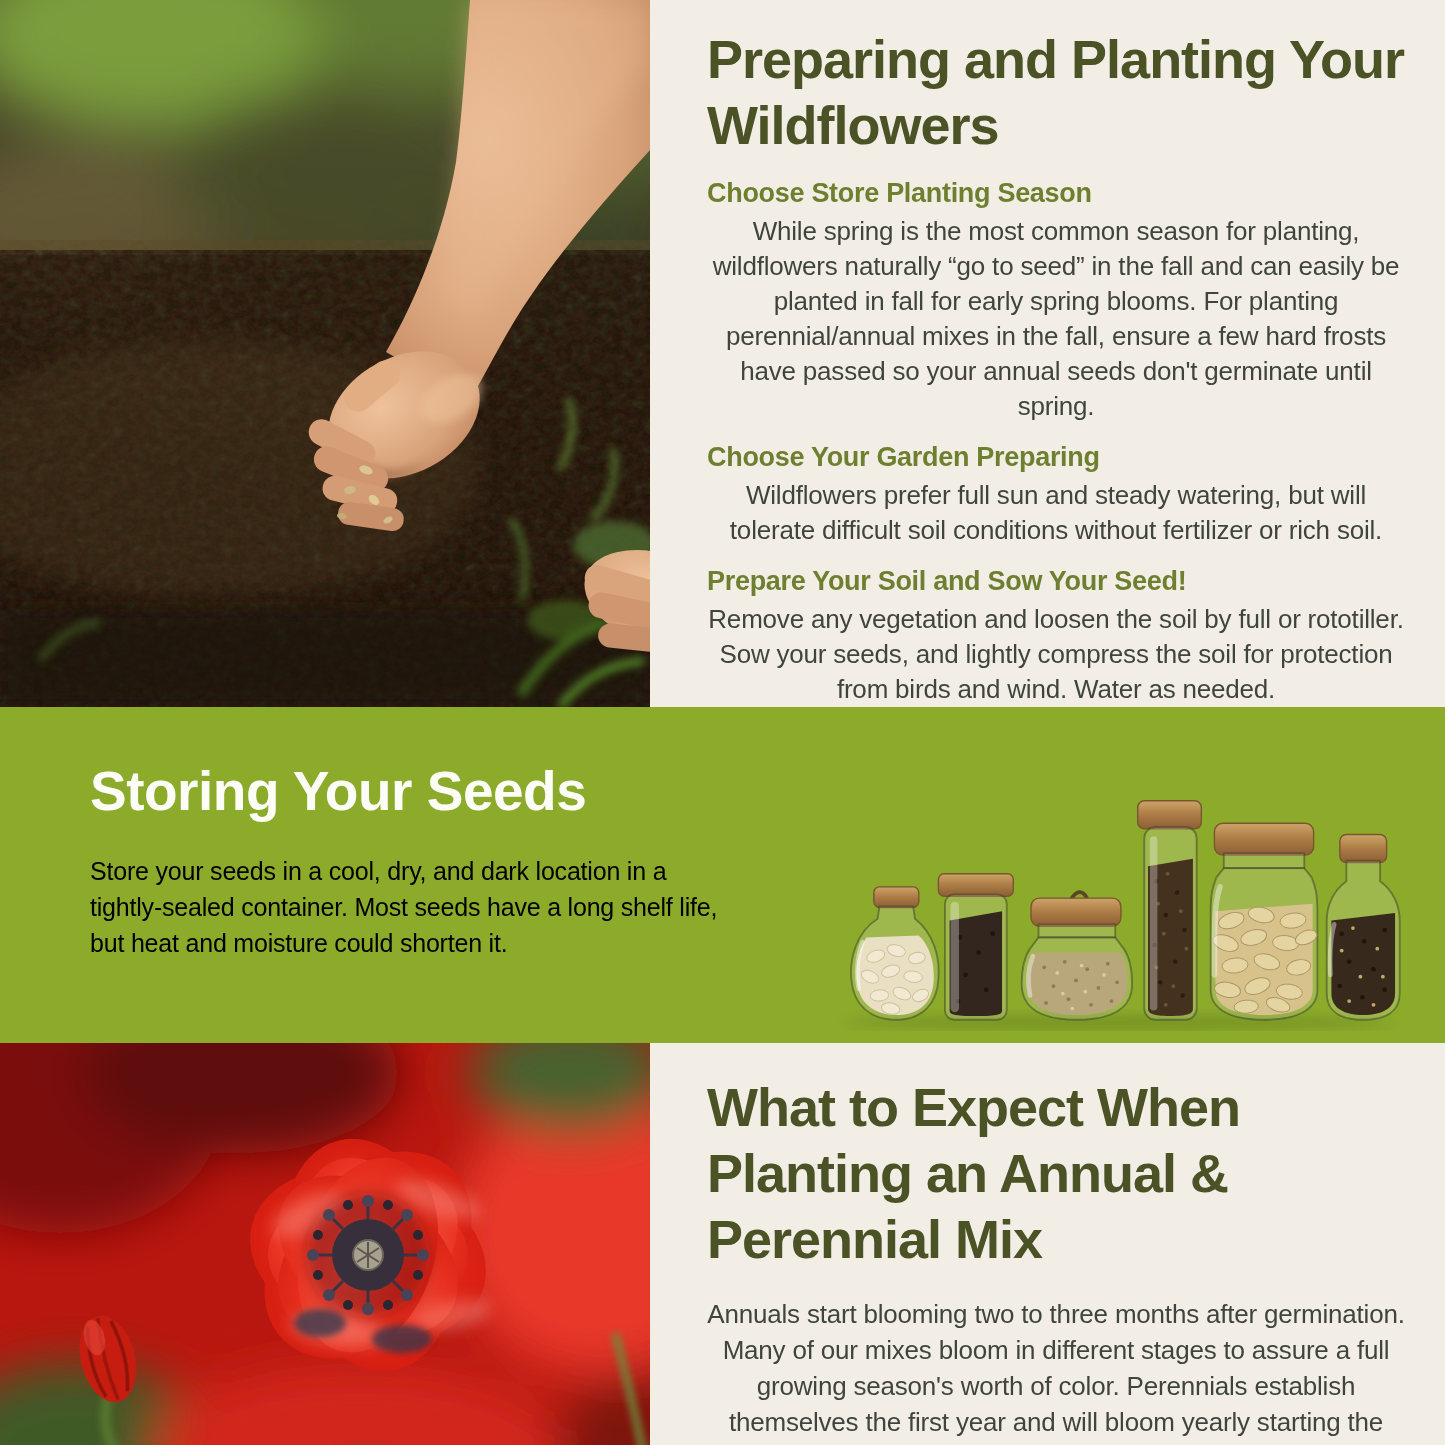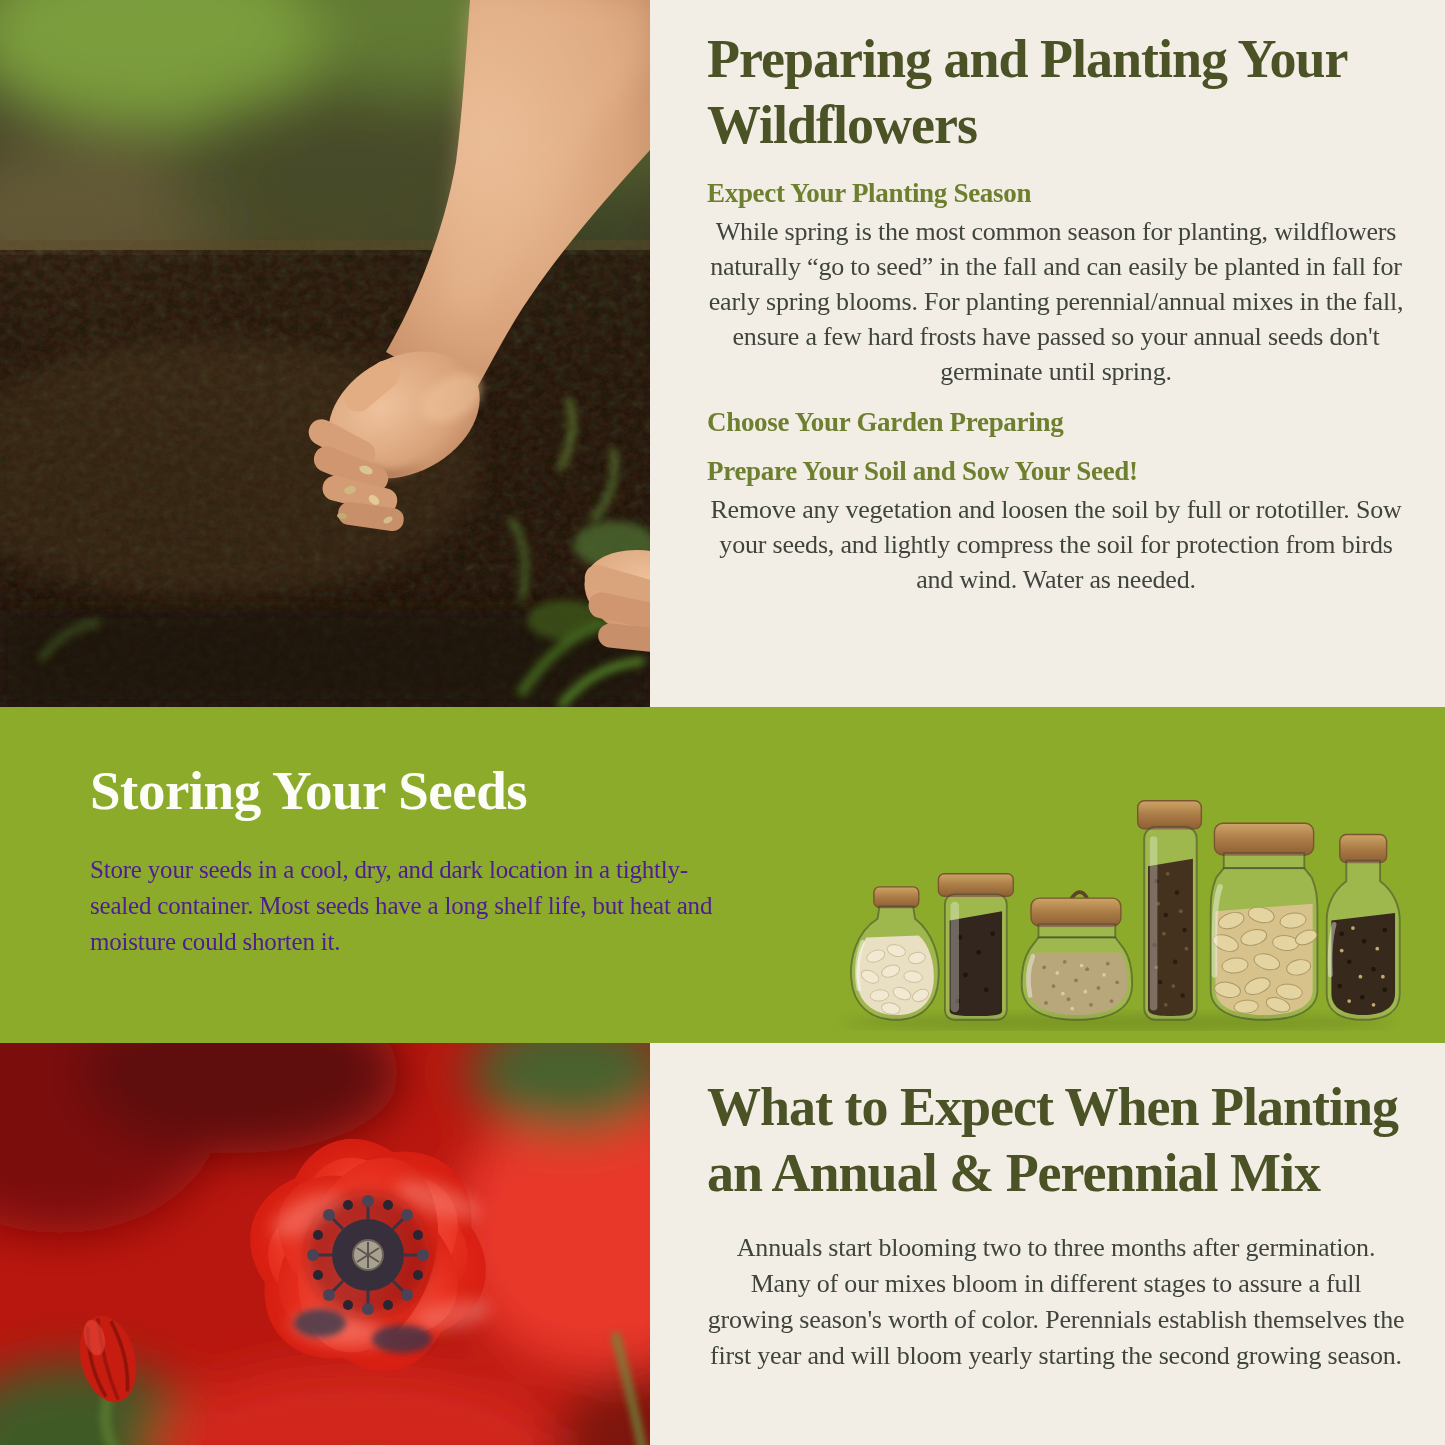--- a/index.html
+++ b/index.html
@@ -1,18 +1,18 @@
 <!DOCTYPE html>
 <html><head>
 <meta charset="utf-8">
 <style>
   html,body{margin:0;padding:0;background:#dcd8cc;}
   .canvas{
     position:relative;width:1445px;height:1445px;overflow:hidden;
-    background:#f2eee6;font-family:Liberation Serif, serif;
+    background:#f2eee6;font-family:Liberation Sans, sans-serif;
     -webkit-font-smoothing:antialiased;
   }
   .row{display:flex;}
   .photo{flex:0 0 650px;width:650px;overflow:hidden;position:relative;}
   .photo svg{display:block;width:100%;height:100%;}
   .top-row{height:707px;}
   .bottom-row{height:438px;}
   .content{flex:1;padding:26px 40px 0 57px;box-sizing:border-box;}
   .bottom-row .content{padding-top:31px;}
   h1.sec-title, h2.sec-title{
@@ -28,21 +28,21 @@
     margin:0;font-size:26px;line-height:35px;color:#3f443c;letter-spacing:-0.2px;text-align:center;
   }
   .band{
     position:relative;height:336px;background:#8cab2b;overflow:hidden;
   }
   .band-text{position:absolute;left:90px;top:52px;width:660px;}
   .band-title{
     margin:0 0 30px 0;font-size:55px;font-weight:bold;color:#fdfdf8;letter-spacing:-0.5px;
   }
   .band-body{
-    margin:0;font-size:25px;line-height:36px;color:#4c1d95;letter-spacing:-0.2px;max-width:645px;
+    margin:0;font-size:25px;line-height:36px;color:#000000;letter-spacing:-0.2px;max-width:645px;
   }
   .jars-wrap{position:absolute;right:26px;bottom:12px;width:600px;height:262px;}
   .jars-wrap svg{display:block;width:100%;height:100%;}
   .bottom-row .body-text{margin-top:24px;line-height:36px;}
 </style>
 </head>
 <body>
 
 <div class="canvas">
 
@@ -141,26 +141,27 @@
           <rect x="588" y="598" width="80" height="26" rx="13" fill="#cf9670" transform="rotate(12 628 611)"></rect>
           <rect x="598" y="626" width="72" height="24" rx="12" fill="#c78f6a" transform="rotate(6 634 638)"></rect>
         </g>
       </svg>
     </div>
 
     <div class="content">
       <h1 class="sec-title">Preparing and Planting Your Wildflowers</h1>
 
       <div>
-        <h3 class="sub-heading">Expect Your Planting Season</h3>
+        <h3 class="sub-heading">Choose Store Planting Season</h3>
         <p class="body-text">While spring is the most common season for planting, wildflowers naturally “go to seed” in the fall and can easily be planted in fall for early spring blooms. For planting perennial/annual mixes in the fall, ensure a few hard frosts have passed so your annual seeds don't germinate until spring.</p>
       </div>
 
       <div>
         <h3 class="sub-heading">Choose Your Garden Preparing</h3>
+        <p class="body-text">Wildflowers prefer full sun and steady watering, but will tolerate difficult soil conditions without fertilizer or rich soil.</p>
       </div>
 
       <div>
         <h3 class="sub-heading">Prepare Your Soil and Sow Your Seed!</h3>
         <p class="body-text">Remove any vegetation and loosen the soil by full or rototiller. Sow your seeds, and lightly compress the soil for protection from birds and wind. Water as needed.</p>
       </div>
     </div>
   </div>
 
   <div class="band">

